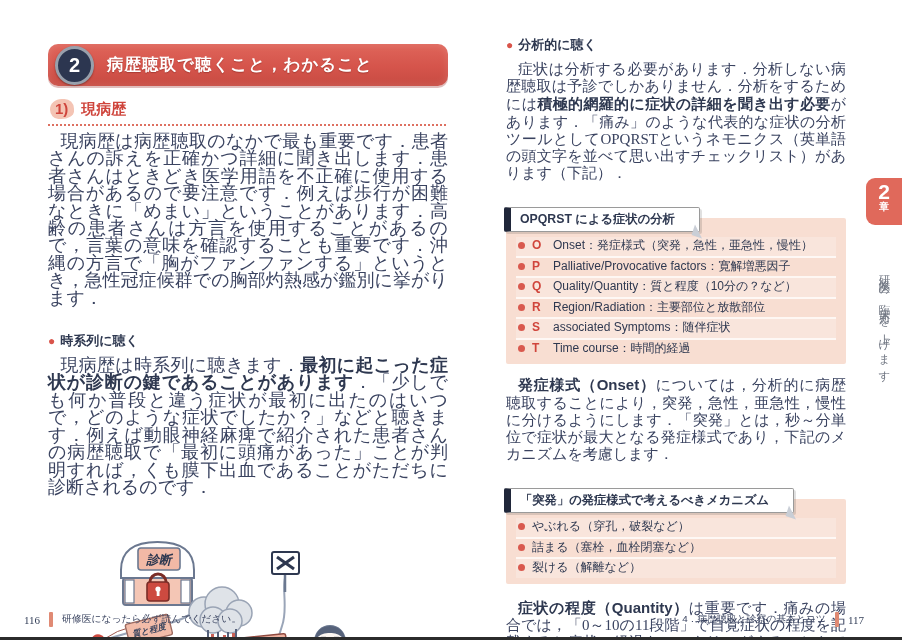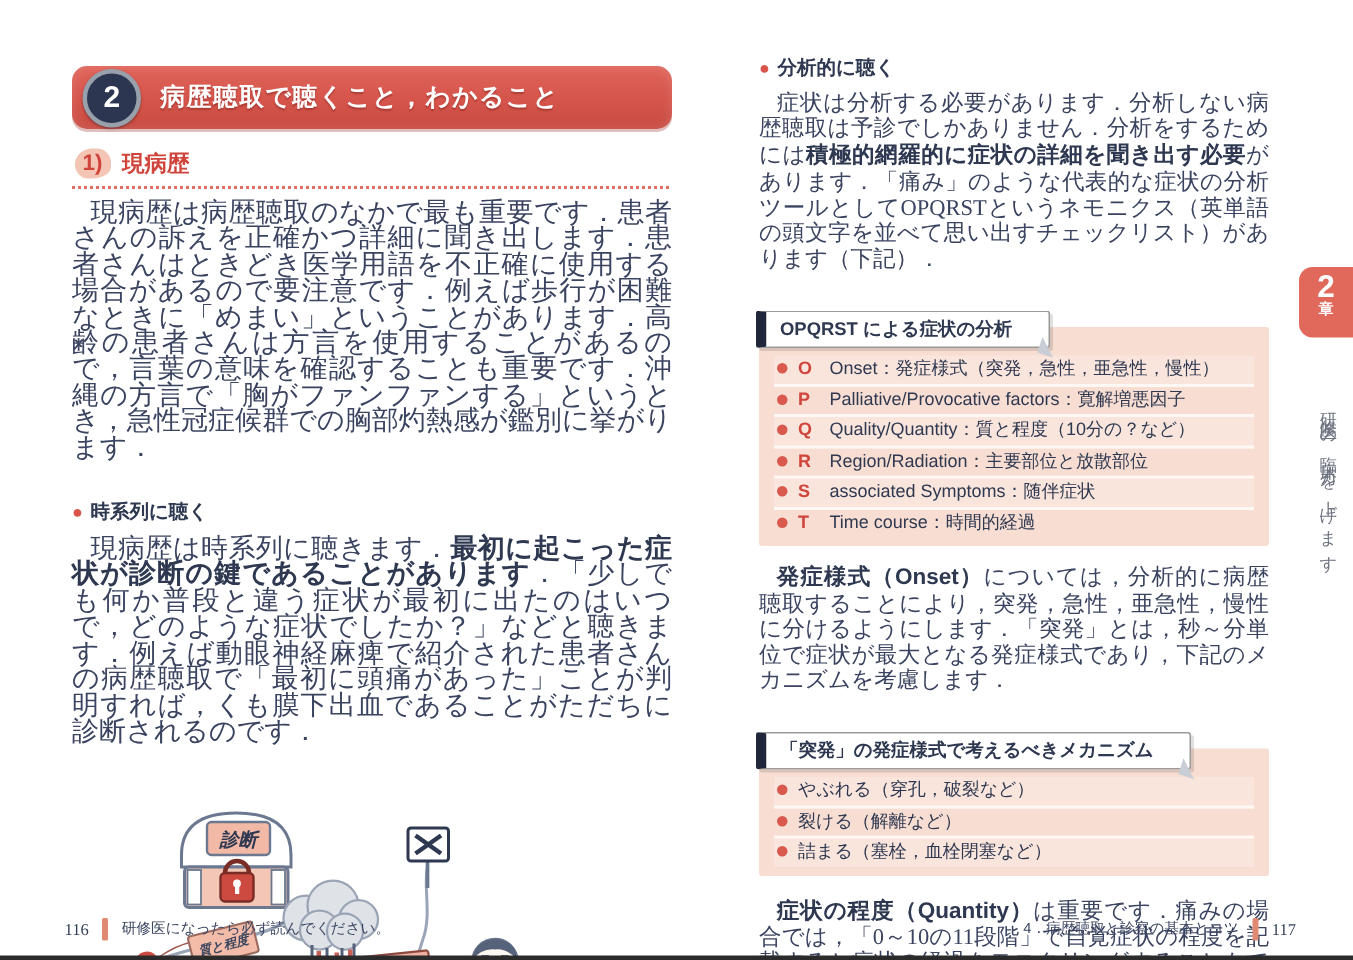--- a/index.html
+++ b/index.html
@@ -55,21 +55,21 @@
   
   .side-tab{position:absolute;right:0;top:178px;width:36px;text-align:center;}
   .tab-red{height:47px;background:#e0695b;border-radius:9px 0 0 9px;color:#fff;padding-top:4px;box-sizing:border-box;}
   .tab-red .n{font:700 21px/19px "Liberation Sans","DejaVu Sans",sans-serif;display:block;}
   .tab-red .s{font:700 10px/12px "Liberation Sans","DejaVu Sans",sans-serif;display:block;}
   .tab-label{writing-mode:vertical-rl;font:11.5px "Liberation Sans","DejaVu Sans",sans-serif;
              color:#6e7480;letter-spacing:4px;margin:14px auto 0;height:168px;}
 
   
   .footer{position:absolute;bottom:13px;display:flex;align-items:center;gap:9px;}
-  .footer-left{left:43px;}
+  .footer-left{left:24px;}
   .footer-right{right:38px;margin-top:12px;}
   .pagenum{font:11px "Liberation Serif","DejaVu Serif",serif;color:#333f58;}
   .fbar{width:4px;height:15px;background:#e08a74;border-radius:1px;}
   .ftext{font:9.8px "Liberation Sans","DejaVu Sans",sans-serif;color:#3a4460;}
 
   .bottom-edge{position:absolute;left:0;right:0;bottom:0;height:3px;background:#2b2b2b;}
 </style>
 </head>
 <body>
 
@@ -247,25 +247,25 @@
     <p class="body" style="margin-top:12px"><span class="bi">発症様式（Onset）</span><span>については，分析的に病歴聴取することにより，突発，急性，亜急性，慢性に分けるようにします．「突発」とは，秒～分単位で症状が最大となる発症様式であり，下記のメカニズムを考慮します．</span></p>
 
     <div class="note-box">
       <div class="box-tab">「突発」の発症様式で考えるべきメカニズム</div>
       <div class="note-row">
           <span class="rdot"></span>
           <span>やぶれる（穿孔，破裂など）</span>
         </div>
       <div class="note-row">
           <span class="rdot"></span>
+          <span>詰まる（塞栓，血栓閉塞など）</span>
+        </div>
+      <div class="note-row">
+          <span class="rdot"></span>
           <span>裂ける（解離など）</span>
-        </div>
-      <div class="note-row">
-          <span class="rdot"></span>
-          <span>詰まる（塞栓，血栓閉塞など）</span>
         </div>
     </div>
 
     <p class="body" style="margin-top:15px"><span class="bi">症状の程度（Quantity）</span><span>は重要です．痛みの場合では，「0～10の11段階」で自覚症状の程度を記載すると症状の経過をモニタリングすることもできます．10分の10という症状は「人生で最悪」であり，重篤な疾患を示唆します．</span></p>
 
     <p class="body" style="margin-top:0"><span class="bi">随伴症状（associated Symptoms）</span><span>では，自律神経が過剰興奮</span></p>
   </section>
 
   <div class="side-tab">
     <div class="tab-red">

